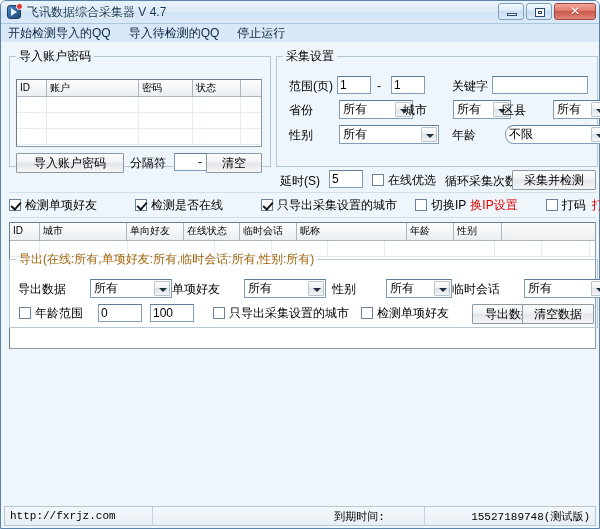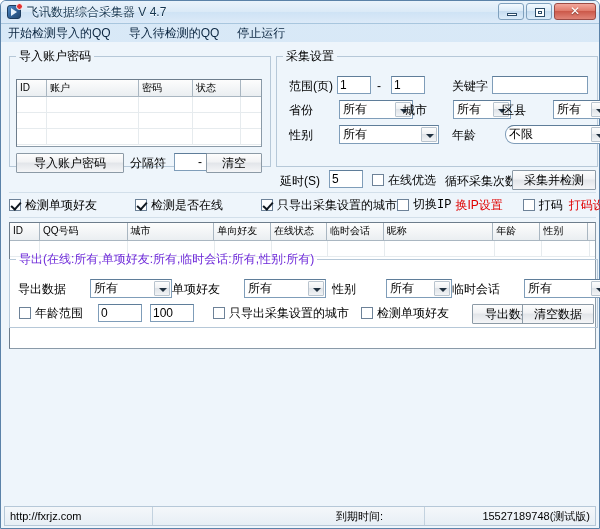--- a/index.html
+++ b/index.html
@@ -152,21 +152,21 @@
     border: 1px solid #b6c8d8;
     background: transparent;
   }
   fieldset.group > legend {
     margin-left: 6px;
     padding: 0 3px;
     font-size: 12px;
     color: #000;
   }
   fieldset.group > legend.red {
-    color: #6d28d9;
+    color: #a16207;
     font-weight: normal;
   }
   
   #grp-import { left: 5px; top: 6px; width: 260px; height: 117px; }
   #grp-collect { left: 272px; top: 6px; width: 320px; height: 117px; }
   #grp-export { left: 5px; top: 209px; width: 587px; height: 75px; }
 
   .grid-box {
     position: absolute;
     background: #fff;
@@ -325,20 +325,21 @@
     font-size: 11px;
   }
   .statusbar .cell {
     box-sizing: border-box;
     height: 100%;
     display: flex;
     align-items: center;
     padding: 0 5px;
     white-space: nowrap;
     overflow: hidden;
+    font-family: Liberation Mono, monospace;
   }
   .statusbar .sep { border-right: 1px solid #c3d2df; }
   
   #chk-row {
     position: absolute;
     left: 5px; top: 150px; width: 587px; height: 24px;
     display: flex;
     align-items: center;
     border-top: 1px solid #d2dfea;
     border-bottom: 1px solid #d2dfea;
@@ -472,36 +473,35 @@
           <span>检测单项好友</span>
         </div>
         <div class="chk on" style="margin-left:38px;">
           <span class="box"></span>
           <span>检测是否在线</span>
         </div>
         <div class="chk on" style="margin-left:38px;">
           <span class="box"></span>
           <span>只导出采集设置的城市</span>
         </div>
-        <div class="chk" style="font-family:Liberation Mono, monospace;">
+        <div class="chk" style="margin-left:18px;">
           <span class="box"></span>
           <span>切换IP</span>
         </div>
         <a class="redlink" style="margin-left:4px;" href="#">换IP设置</a>
-        <div class="chk" style="margin-left:20px;">
+        <div class="chk" style="margin-left:28px;">
           <span class="box"></span>
           <span>打码</span>
         </div>
         <a class="redlink" style="margin-left:6px;" href="#">打码设置</a>
       </div>
 
       <div class="grid-box" id="main-grid">
         <div class="grid-head">
           <div class="th" style="width:30px">ID</div>
-          <div class="th" style="width:88px">QQ号码</div>
           <div class="th" style="width:87px">城市</div>
           <div class="th" style="width:57px">单向好友</div>
           <div class="th" style="width:56px">在线状态</div>
           <div class="th" style="width:57px">临时会话</div>
           <div class="th" style="width:110px">昵称</div>
           <div class="th" style="width:47px">年龄</div>
           <div class="th" style="width:48px">性别</div>
           <div class="th" style="width:7px;border-right:none"></div>
         </div>
         <div class="grid-rows">

